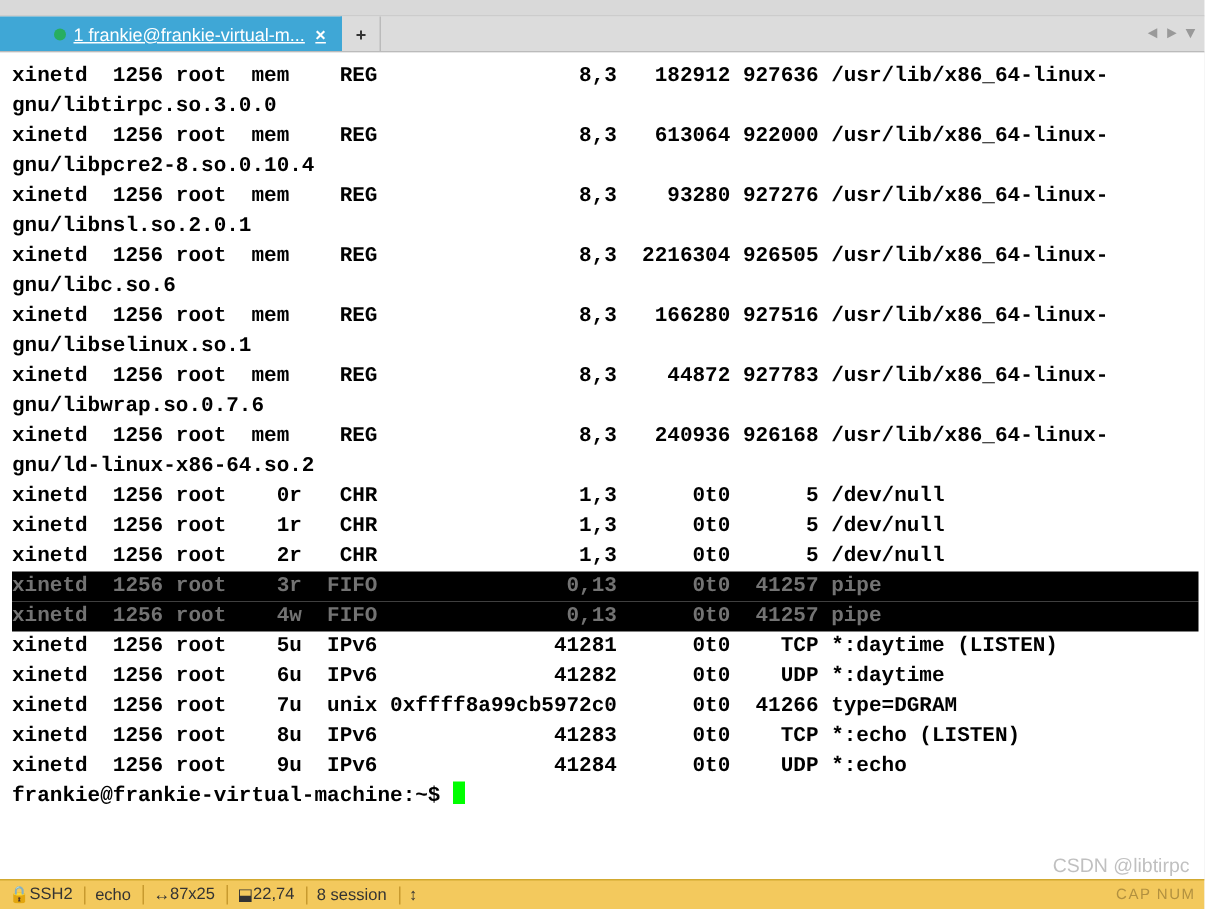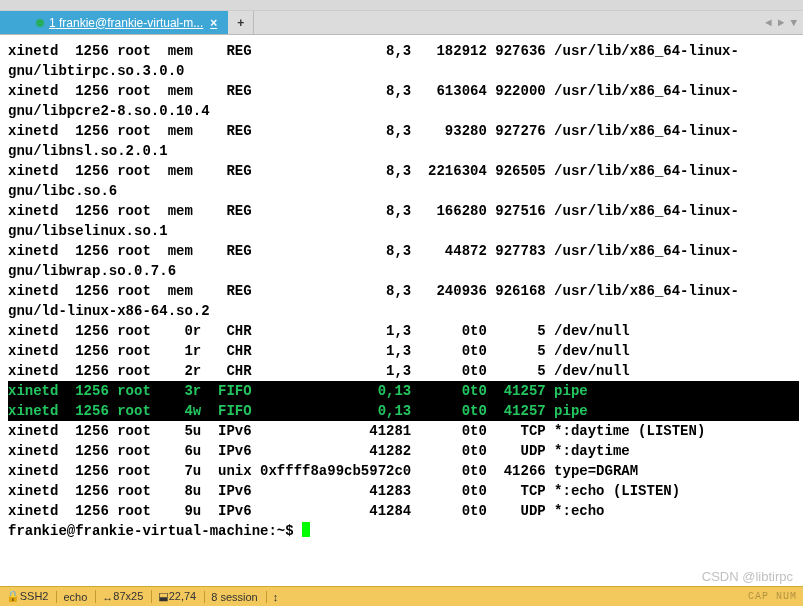--- a/index.html
+++ b/index.html
@@ -77,21 +77,21 @@
     color: #000;
     font-weight: bold;
     padding: 6px 4px 6px 8px;
     line-height: 20px;
     white-space: pre;
     height: 588px;
     overflow: hidden;
     letter-spacing: 0;
   }
   .row { display: block; }
-  .row.sel { background: #000; color: #22c55e; }
+  .row.sel { background: #000; color: #737373; }
   .prompt-cursor {
     display: inline-block;
     width: 8px; height: 15px;
     background: #00ff00;
     vertical-align: -2px;
   }
   .statusbar {
     position: absolute;
     bottom: 0; left: 0; right: 0;
     height: 20px;
@@ -120,21 +120,20 @@
   }
   .sb-icon {
     display:inline-block;
     vertical-align:middle;
   }
   .caps {
     margin-left: auto;
     color: rgba(80,60,20,0.4);
     font-size: 10px;
     letter-spacing: 1px;
-    font-family: Liberation Mono, monospace;
   }
 </style>
 </head>
 <body>
 
 <div class="titlebar">
   <span></span>
 </div>
 
 <div class="tabbar">

